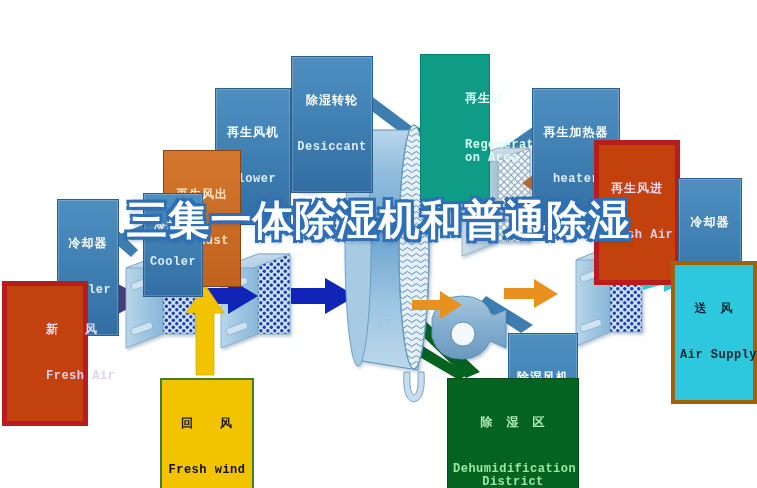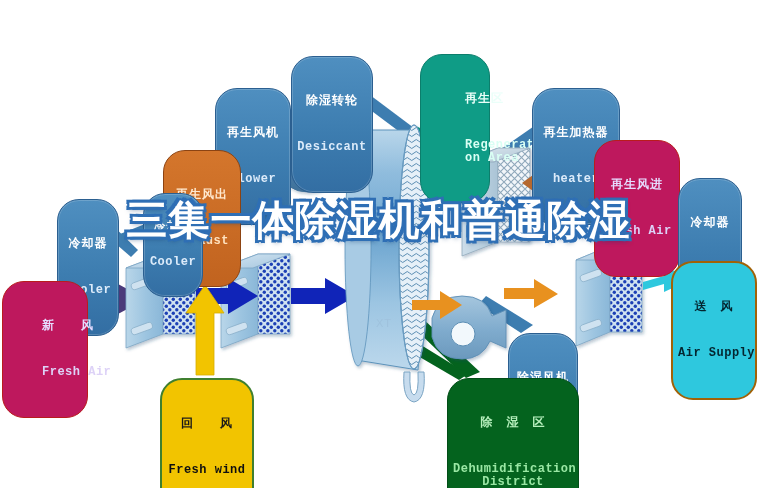--- a/index.html
+++ b/index.html
@@ -24,21 +24,20 @@
     height: 488px;
   }
   
   .label {
     position: absolute;
     text-align: center;
     line-height: 1.08;
     white-space: pre;
     padding: 2px 5px 3px 5px;
     letter-spacing: 0.3px;
-    border-radius: 22px;
   }
   .label .cn {
     display: block;
     font-family: "DejaVu Sans", "Liberation Sans", sans-serif;
     font-weight: bold;
     font-size: 12px;
     letter-spacing: 1px;
   }
   .label .en {
     display: block;
@@ -67,31 +66,31 @@
 
   .lb-orange {
     background: linear-gradient(180deg,#d4762c 0%,#c1631f 100%);
     color: #fff4e6;
     border: 1px solid #8c4312;
   }
   .lb-orange .cn { color:#ffe9cf; }
   .lb-orange .en { color:#ffe2bf; }
 
   .lb-purple {
-    background: #be185d;
+    background: #c2410c;
     color: #ddd4f3;
-    border: 1px solid #b91c1c;
+    border: 5px solid #b91c1c;
   }
   .lb-purple .cn { color:#e6dcff; }
   .lb-purple .en { color:#ddd2f7; }
 
   .lb-cyan {
     background: #2ec8de;
     color: #06303b;
-    border: 2px solid #a16207;
+    border: 4px solid #a16207;
   }
   .lb-cyan .cn { color:#04252f; }
   .lb-cyan .en { color:#04252f; }
 
   .lb-green {
     background: #04631e;
     color: #9fe6a8;
     border: 1px solid #034d17;
   }
   .lb-green .cn { color:#b7f0bd; }

